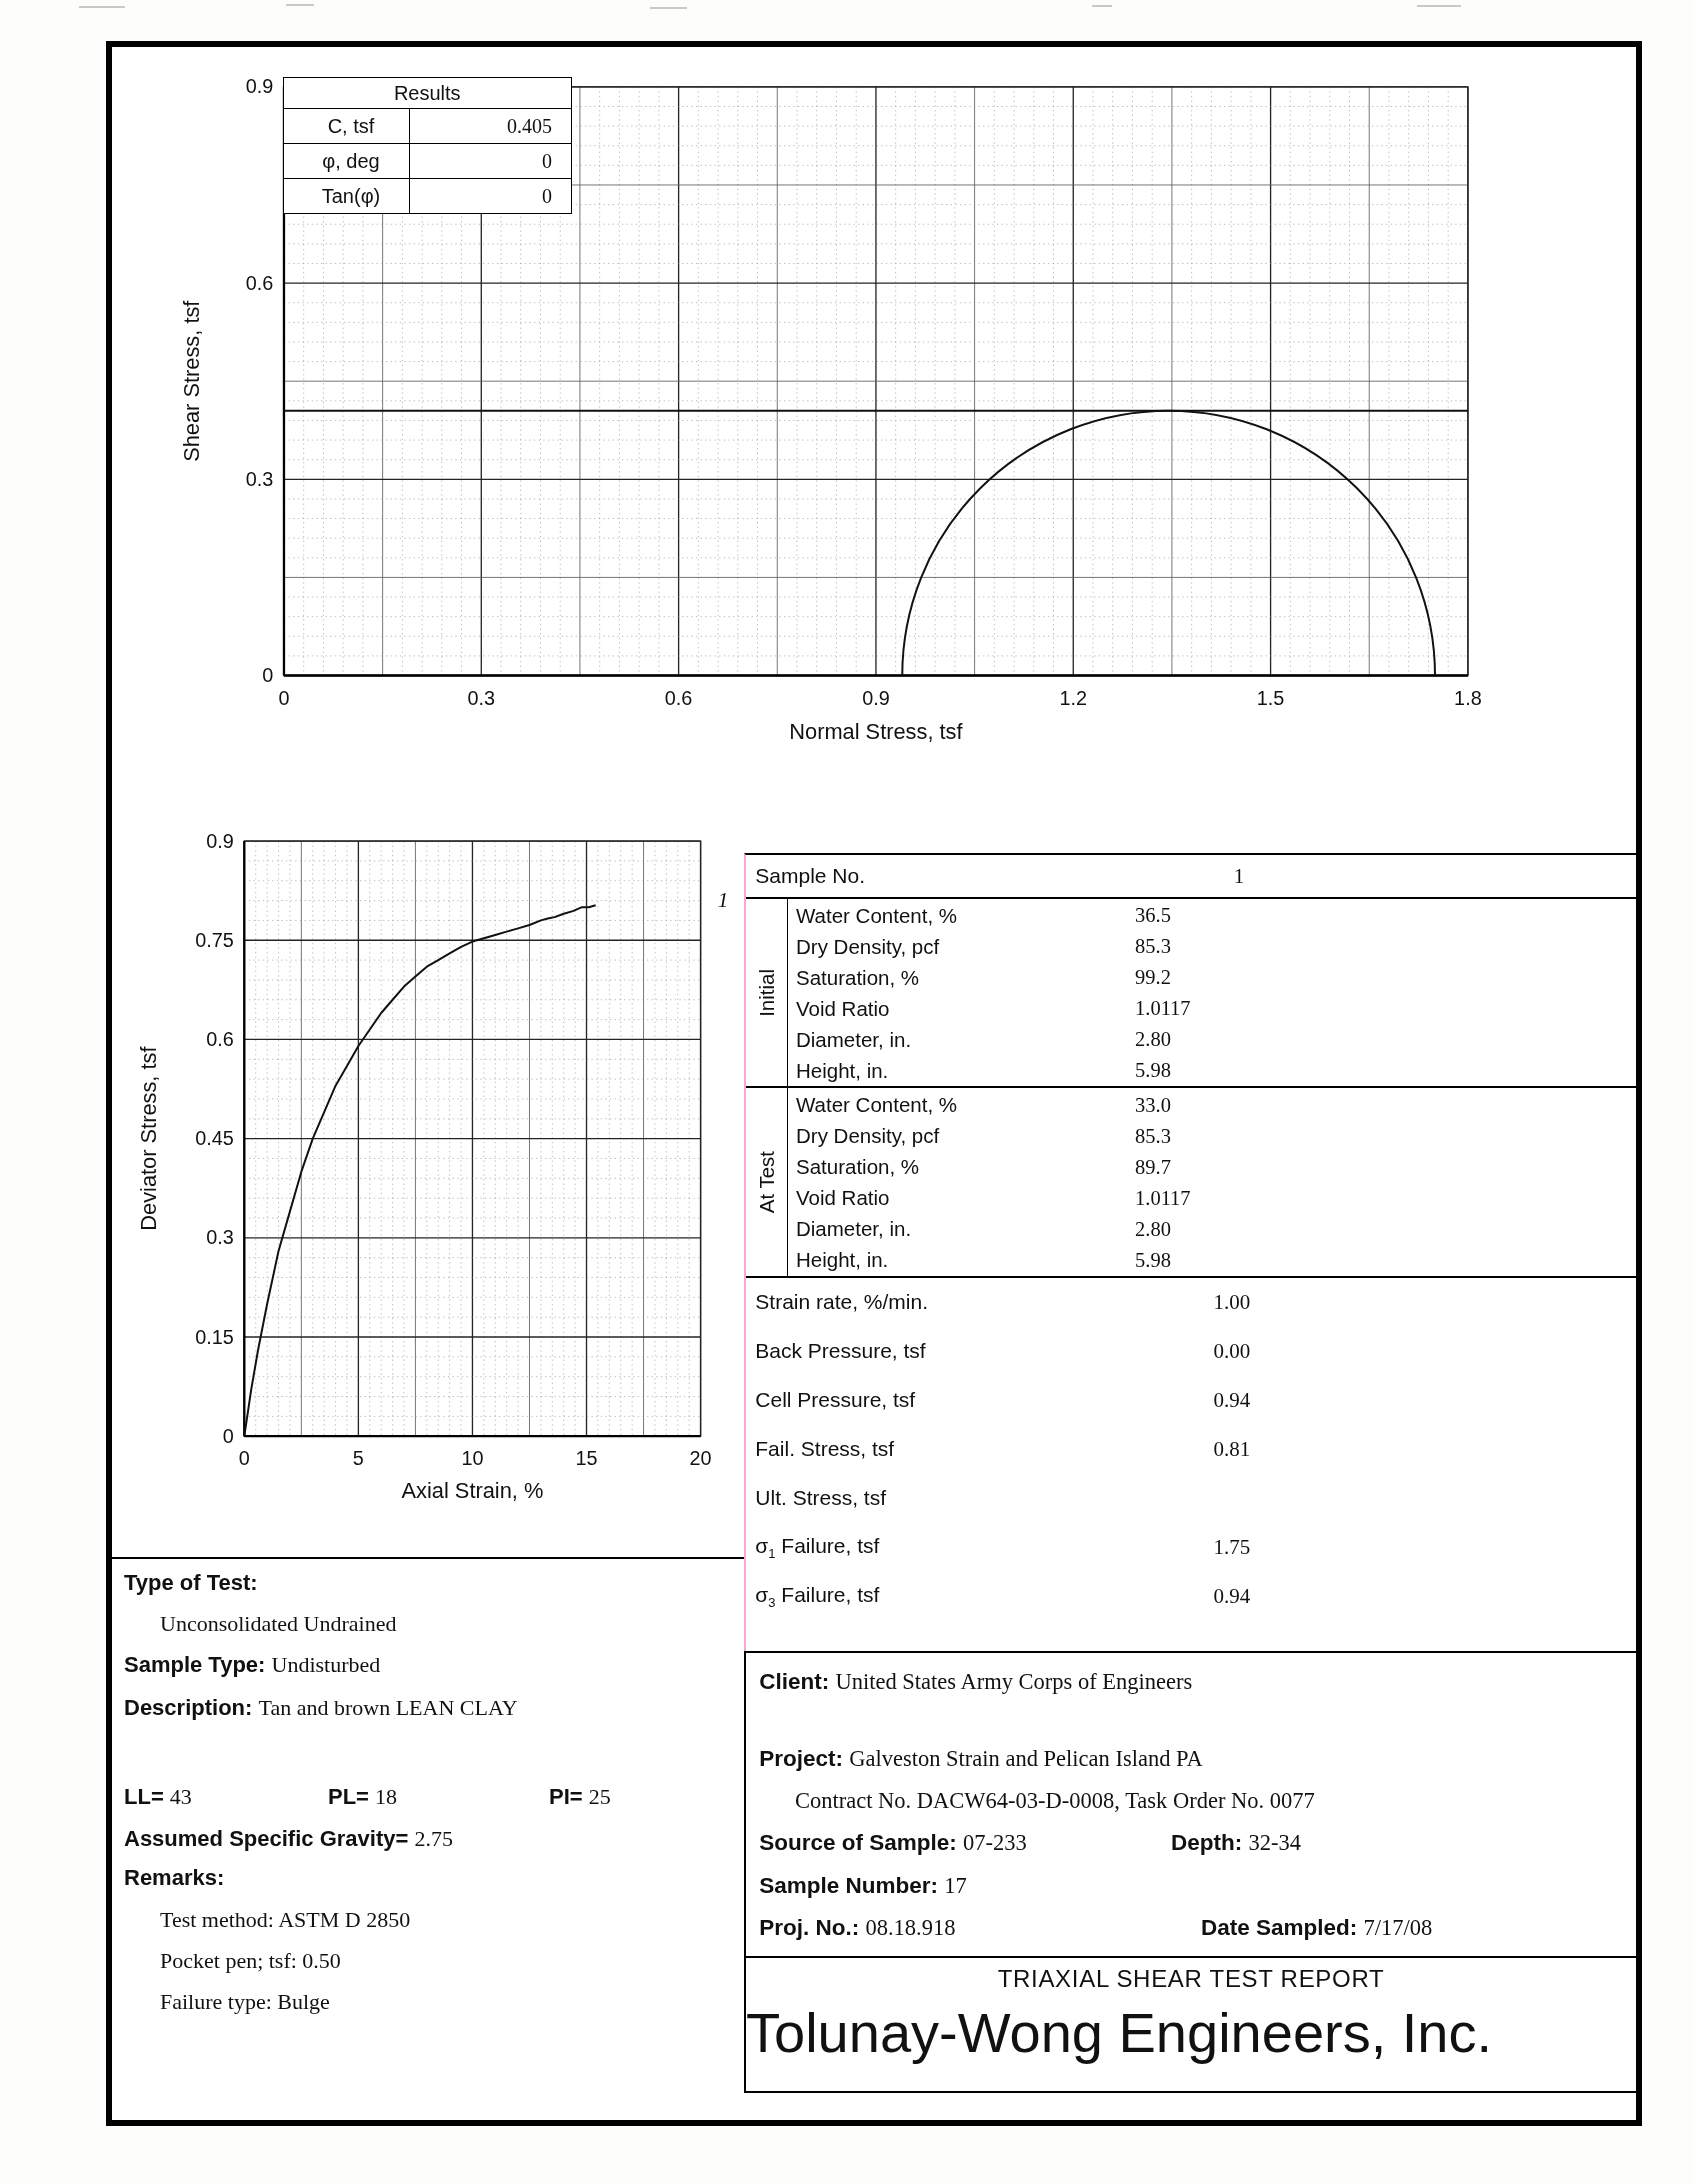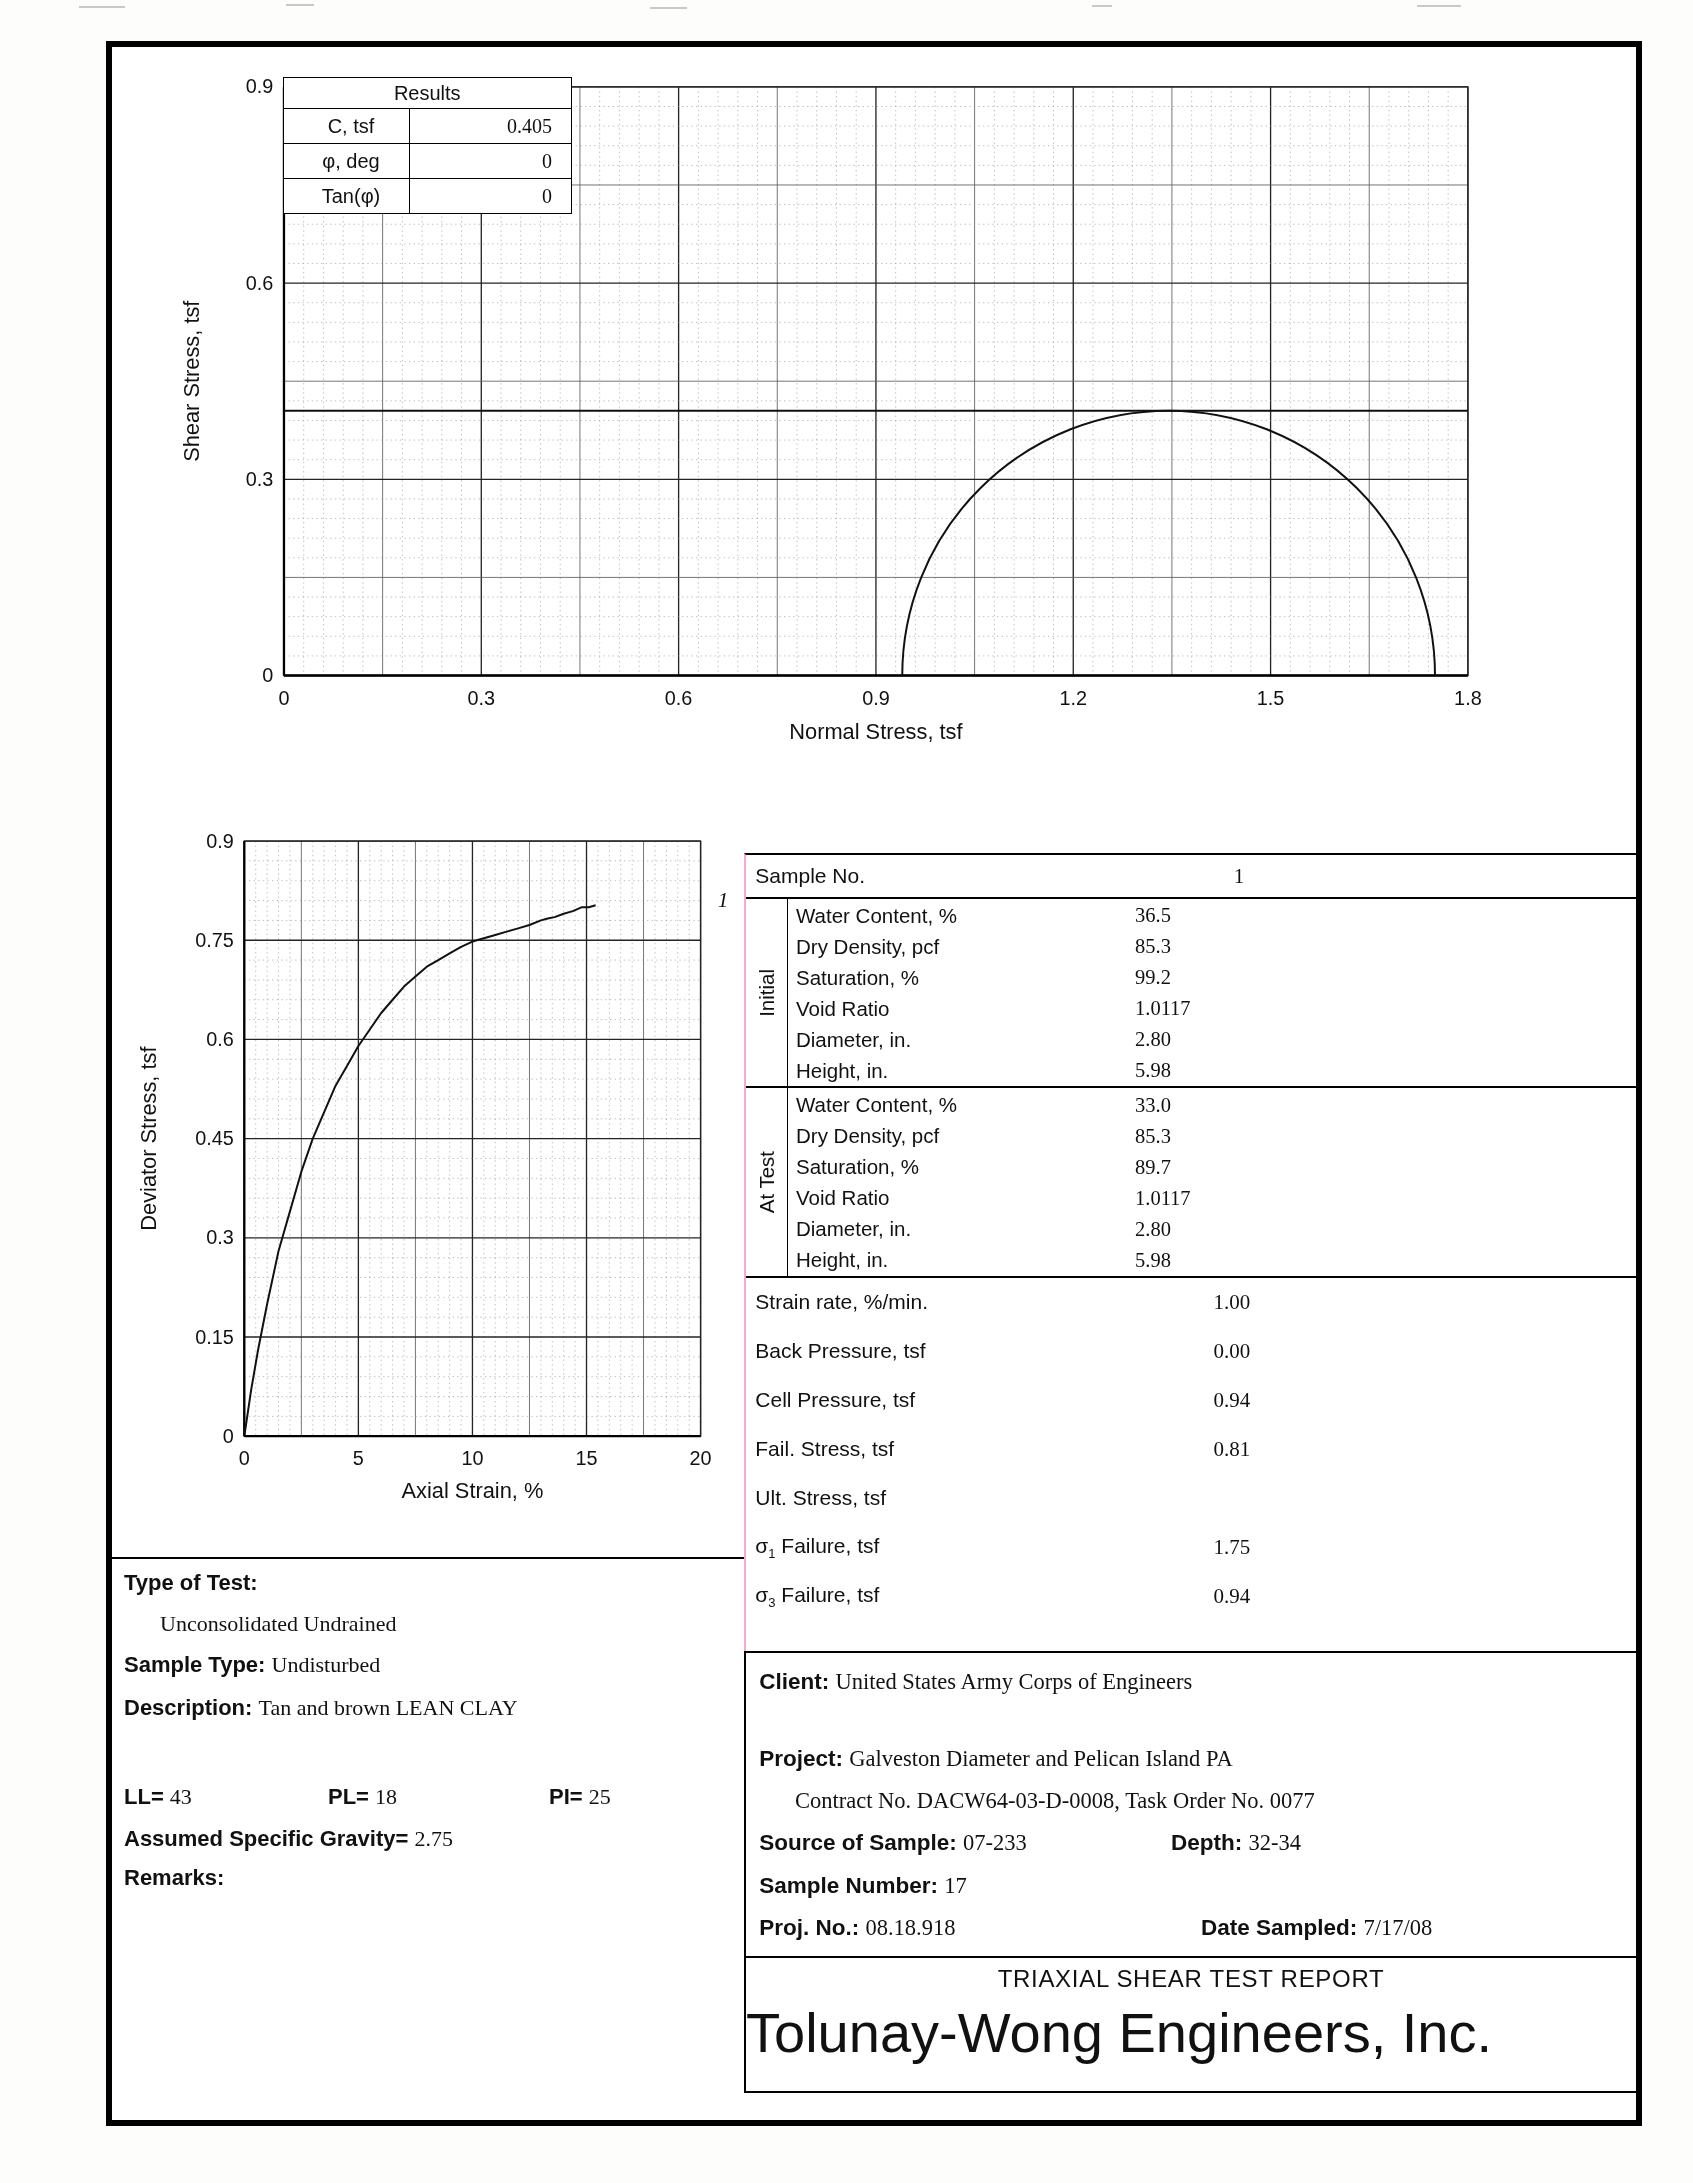--- a/index.html
+++ b/index.html
@@ -420,30 +420,35 @@
     </div>
     <div class="line" style="top:225px;left:437px">
       <span class="b">PI=</span>
       <span class="s">25</span>
     </div>
     <div class="line" style="top:267px">
       <span class="b">Assumed Specific Gravity=</span>
       <span class="s">2.75</span>
     </div>
     <div class="line b" style="top:306px">Remarks:</div>
+    <div class="abs" style="top:348px;left:48px">
+        <div class="remark-line">Test method: ASTM D 2850</div>
+        <div class="remark-line">Pocket pen; tsf: 0.50</div>
+        <div class="remark-line">Failure type: Bulge</div>
+      </div>
   </div>
 
   <div class="project-box">
     <div class="line" style="top:16px">
       <span class="b">Client:</span>
       <span class="s">United States Army Corps of Engineers</span>
     </div>
     <div class="line" style="top:93px">
       <span class="b">Project:</span>
-      <span class="s">Galveston Diameter and Pelican Island PA</span>
+      <span class="s">Galveston Strain and Pelican Island PA</span>
     </div>
     <div class="line s" style="top:135px;left:49px">Contract No. DACW64-03-D-0008, Task Order No. 0077</div>
     <div class="line" style="top:177px">
       <span class="b">Source of Sample:</span>
       <span class="s">07-233</span>
     </div>
     <div class="line" style="top:177px;left:425px">
       <span class="b">Depth:</span>
       <span class="s">32-34</span>
     </div>

